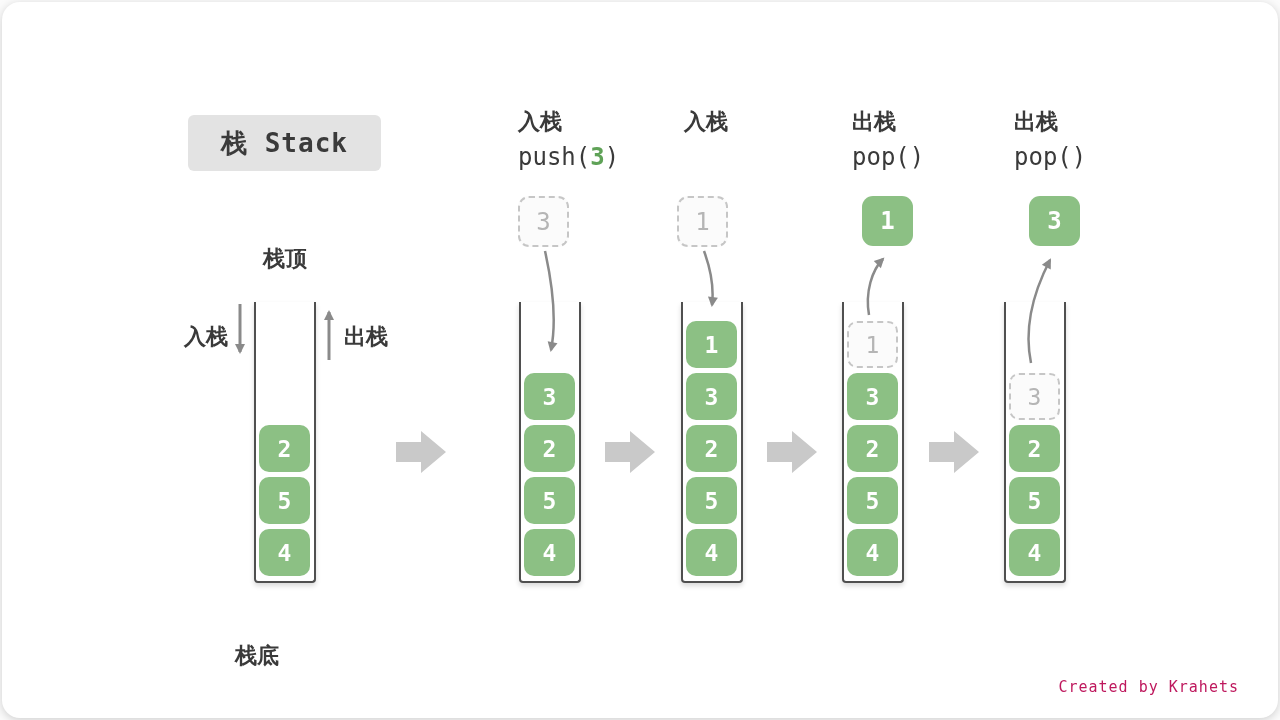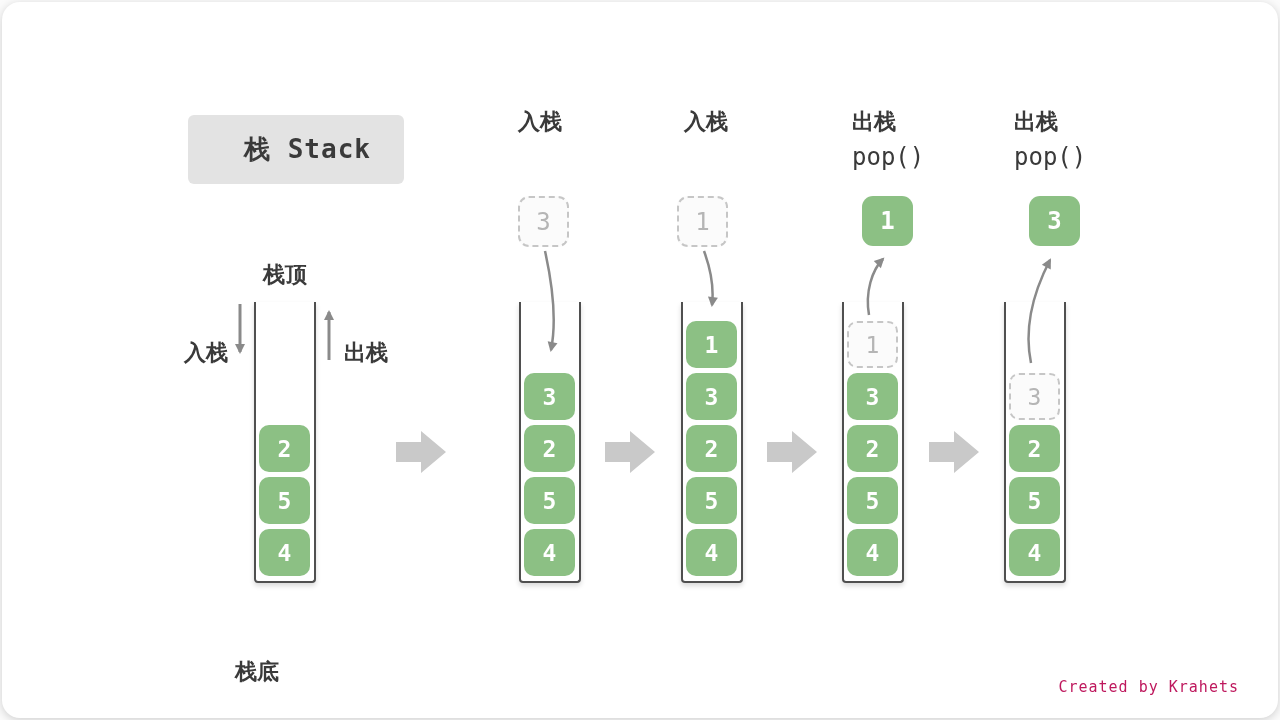--- a/index.html
+++ b/index.html
@@ -1,28 +1,28 @@
 <!DOCTYPE html>
 <html><head>
 <meta charset="utf-8">
 <style>
   html,body{margin:0;padding:0;width:1280px;height:720px;background:#fbfbfb;overflow:hidden;}
   .card{position:absolute;inset:2px;background:#ffffff;border-radius:18px;
         box-shadow:0 2px 10px rgba(0,0,0,.18);font-family:"DejaVu Sans",sans-serif;}
 
-  .title-box{position:absolute;left:186px;top:113px;width:193px;height:69px;background:#e3e3e3;
+  .title-box{position:absolute;left:186px;top:113px;width:193px;height:56px;background:#e3e3e3;
              border-radius:6px;display:flex;align-items:center;justify-content:center;
-             font:700 26px "DejaVu Sans Mono",monospace;color:#3a3a3a;letter-spacing:1px;padding-left:23px;}
+             font:700 26px "DejaVu Sans Mono",monospace;color:#3a3a3a;letter-spacing:1px;}
 
   .op{position:absolute;top:106px;width:170px;}
   .op-name{font:700 22px "DejaVu Sans",sans-serif;color:#3a3a3a;line-height:28px;}
   .op-code{font:500 24px "DejaVu Sans Mono",monospace;color:#3a3a3a;line-height:30px;margin-top:6px;}
   .op-arg{color:#5fa257;font-weight:700;}
 
-  .side-lbl{position:absolute;font:700 22px "DejaVu Sans",sans-serif;color:#3a3a3a;margin-top:16px;}
+  .side-lbl{position:absolute;font:700 22px "DejaVu Sans",sans-serif;color:#3a3a3a;}
 
   .stack-box{position:absolute;top:300px;width:62px;height:281px;background:#ffffff;
              border-left:2px solid #4f4f4f;border-right:2px solid #4f4f4f;border-bottom:2px solid #4f4f4f;
              border-radius:0 0 4px 4px;box-sizing:border-box;
              box-shadow:0 3px 5px rgba(0,0,0,.15);z-index:1;}
 
   .cell{position:absolute;width:51px;height:47px;border-radius:10px;background:#8cc084;
         display:flex;align-items:center;justify-content:center;z-index:3;
         font:700 23px "DejaVu Sans Mono",monospace;color:#ffffff;box-sizing:border-box;}
   .cell.ghost{background:#fbfbfb;border:2px dashed #c6c6c6;color:#b5b5b5;font-weight:500;}
@@ -40,20 +40,21 @@
 </style>
 </head>
 <body>
 
 <div class="card">
 
   <div class="title-box">栈 Stack</div>
 
   <div class="op" style="left:516px">
     <div class="op-name">入栈</div>
+    <div class="op-code"><span>push(</span><span class="op-arg">3</span><span>)</span></div>
   </div>
   <div class="op" style="left:682px">
     <div class="op-name">入栈</div>
   </div>
   <div class="op" style="left:850px">
     <div class="op-name">出栈</div>
     <div class="op-code"><span>pop(</span><span class="op-arg"></span><span>)</span></div>
   </div>
   <div class="op" style="left:1012px">
     <div class="op-name">出栈</div>

